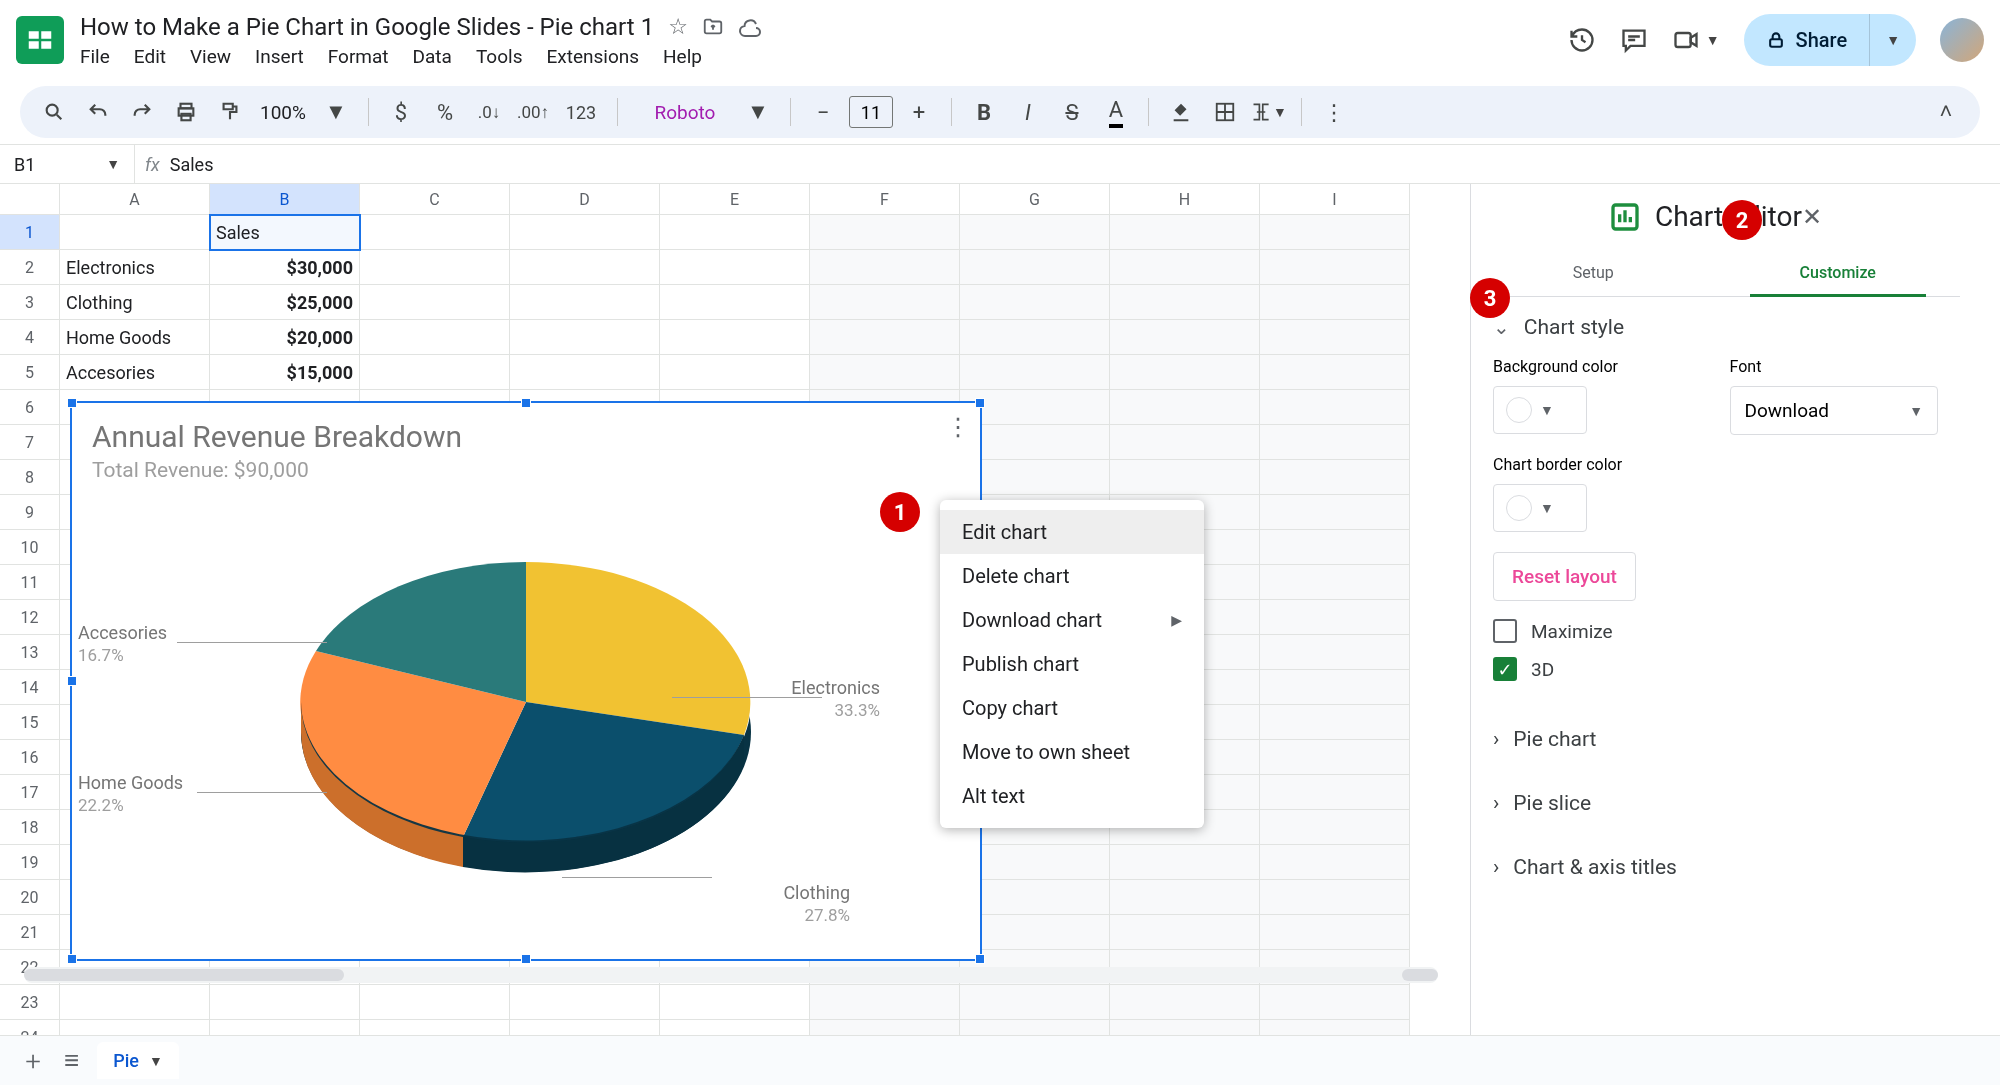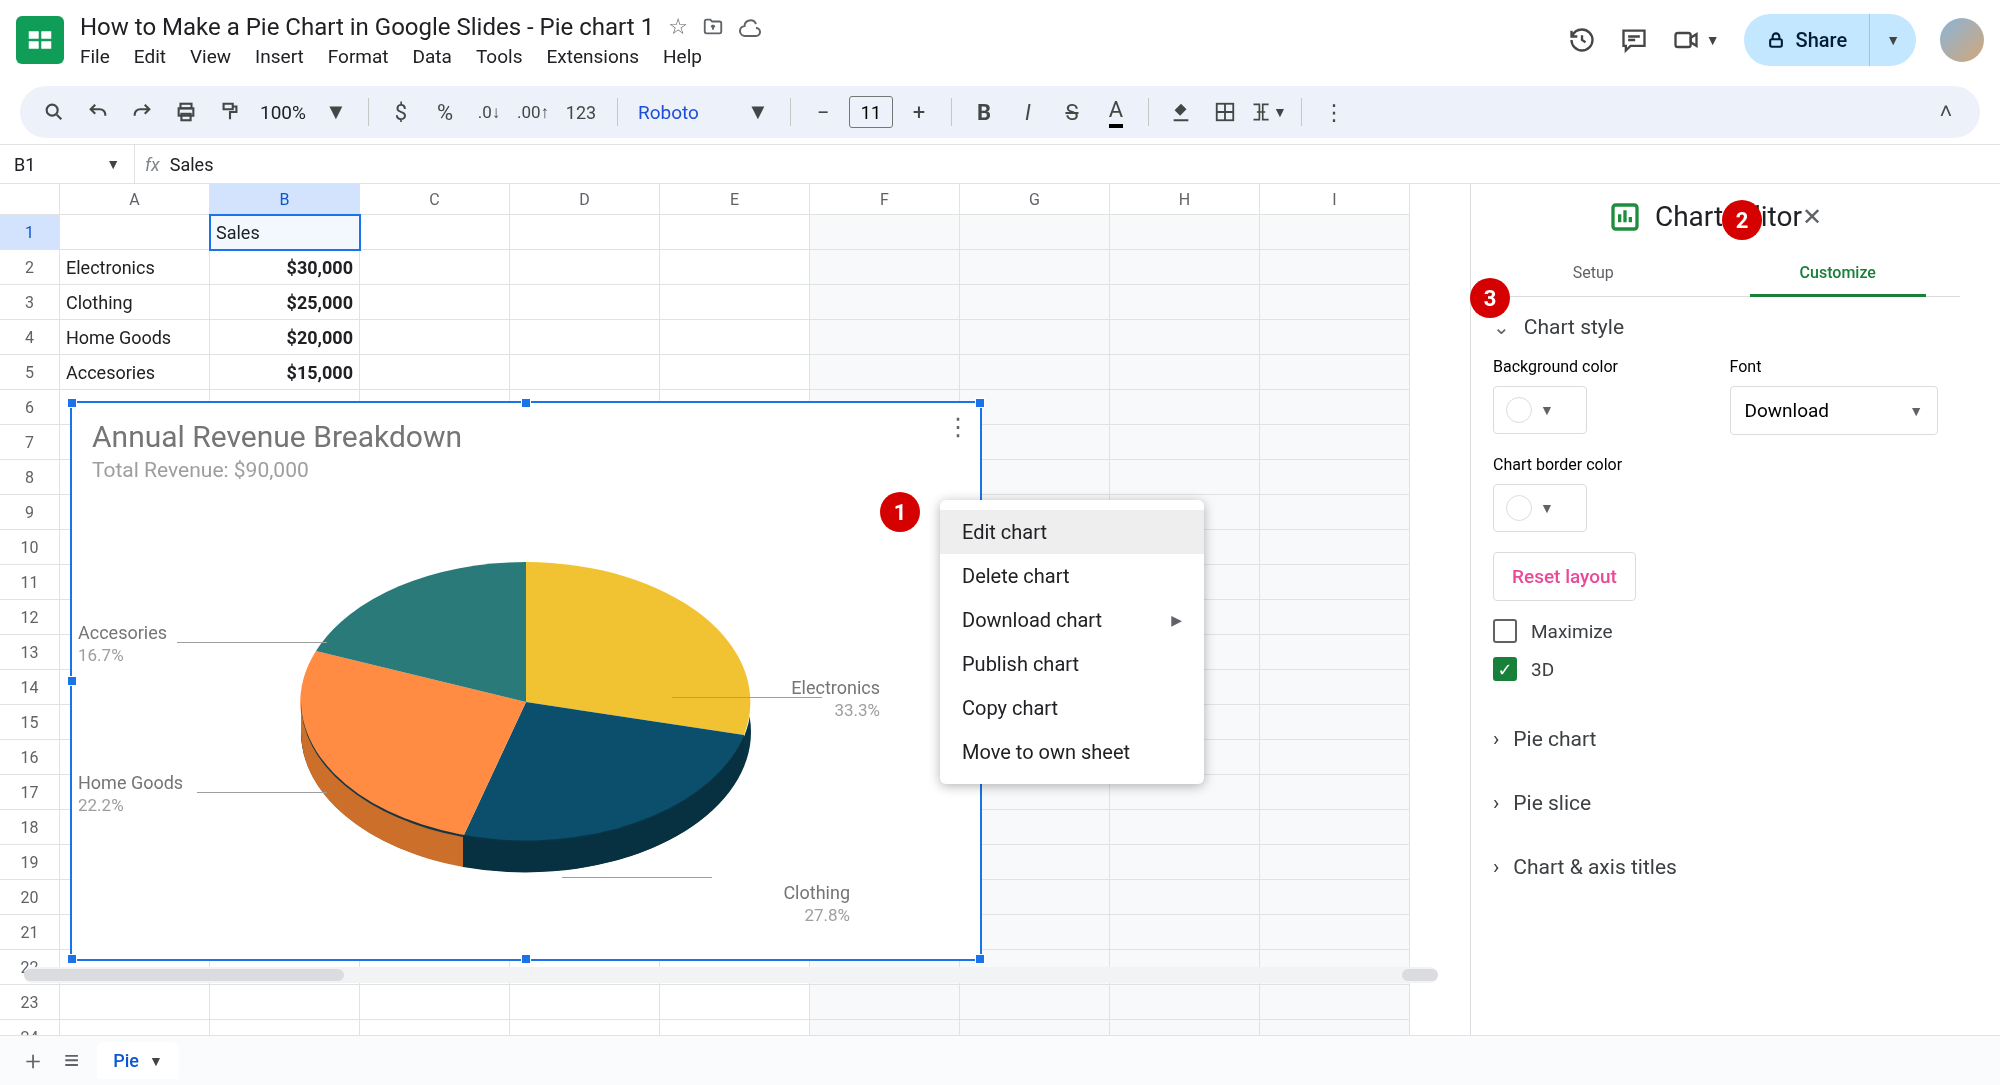--- a/index.html
+++ b/index.html
@@ -22,21 +22,21 @@
 .share-main { display: flex; align-items: center; gap: 10px; padding: 0 22px; font-size: 20px; font-weight: 500; color: #001d35; cursor: pointer; }
 .share-drop { padding: 0 16px; border-left: 1px solid rgba(0,0,0,0.15); height: 100%; display: flex; align-items: center; cursor: pointer; }
 .avatar { width: 44px; height: 44px; border-radius: 50%; background: linear-gradient(135deg,#8ab4d8,#d2a679); cursor: pointer; }
 
 
 .toolbar-wrap { padding: 6px 20px 6px; }
 .toolbar { display: flex; align-items: center; height: 52px; background: #edf2fa; border-radius: 26px; padding: 0 16px; gap: 8px; }
 .tool-btn { width: 36px; height: 36px; display: flex; align-items: center; justify-content: center; color: #444746; cursor: pointer; font-size: 22px; border-radius:4px;}
 .tool-sep { width: 1px; height: 28px; background: #c7c7c7; margin: 0 6px; }
 .zoom-txt { font-size: 19px; color: #202124; padding: 0 4px; }
-.font-name { font-size: 19px; color: #1d4ed8; width: 100px; padding-left: 6px; }
+.font-name { font-size: 19px; color: #a21caf; width: 100px; padding-left: 6px; text-align: center; }
 .fs-box { border: 1px solid #747775; border-radius: 3px; width: 44px; height: 32px; display: flex; align-items: center; justify-content: center; font-size: 18px; }
 .toolbar-spacer{flex:1;}
 
 
 .formula-bar { display: flex; align-items: center; height: 40px; border-bottom: 1px solid #e1e3e1; border-top: 1px solid #e1e3e1;}
 .name-box { width: 135px; display: flex; align-items: center; justify-content: space-between; padding: 0 14px; font-size: 18px; color: #202124; border-right: 1px solid #e1e3e1; height: 100%; }
 .fx-lab { color: #80868b; font-style: italic; font-size: 18px; padding: 0 10px; }
 .formula-val { font-size: 18px; color: #202124; }
 
 
@@ -722,20 +722,21 @@
 <div class="ctx-menu">
   <div class="ctx-item hover">Edit chart</div>
   <div class="ctx-item">Delete chart</div>
   <div class="ctx-item">
       <span>Download chart</span>
       <span class="ctx-arrow">▶</span>
     </div>
   <div class="ctx-item">Publish chart</div>
   <div class="ctx-item">Copy chart</div>
   <div class="ctx-item">Move to own sheet</div>
+  <div class="ctx-item">Alt text</div>
 </div>
 
 <div class="marker" style="left:880px;top:492px">1</div>
 <div class="marker" style="left:1722px;top:200px">2</div>
 <div class="marker" style="left:1470px;top:278px">3</div>
 
 <div class="sheet-tabs">
   <span class="st-btn">＋</span>
   <span class="st-btn">≡</span>
   <div class="st-tab">

